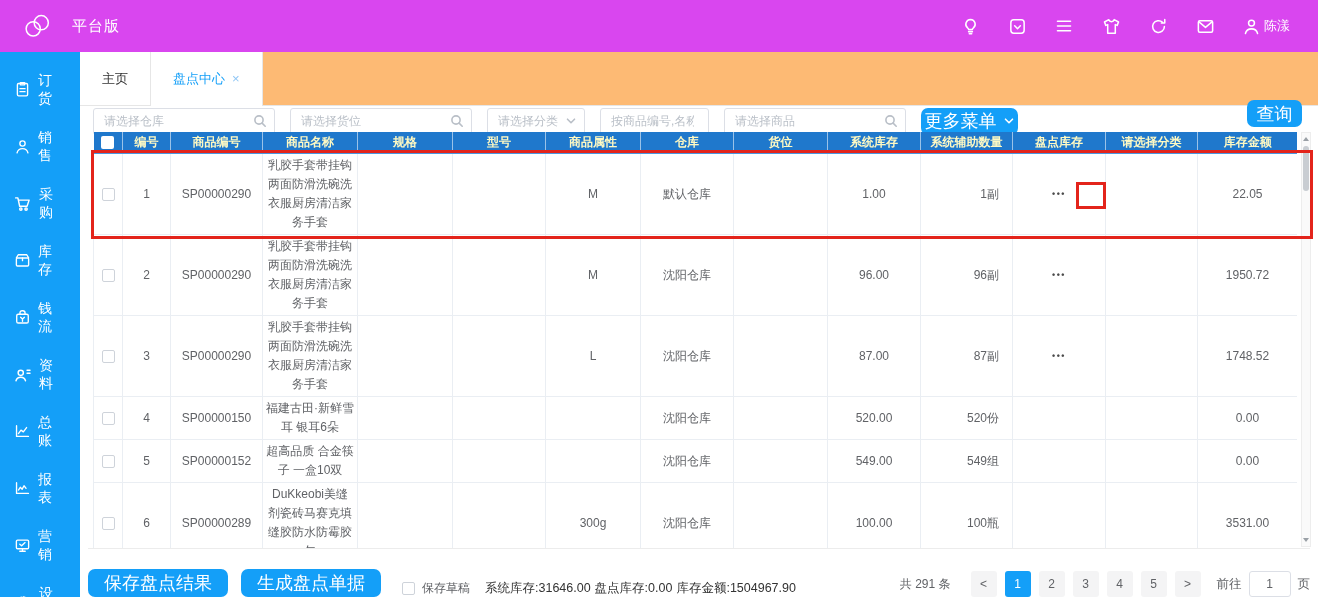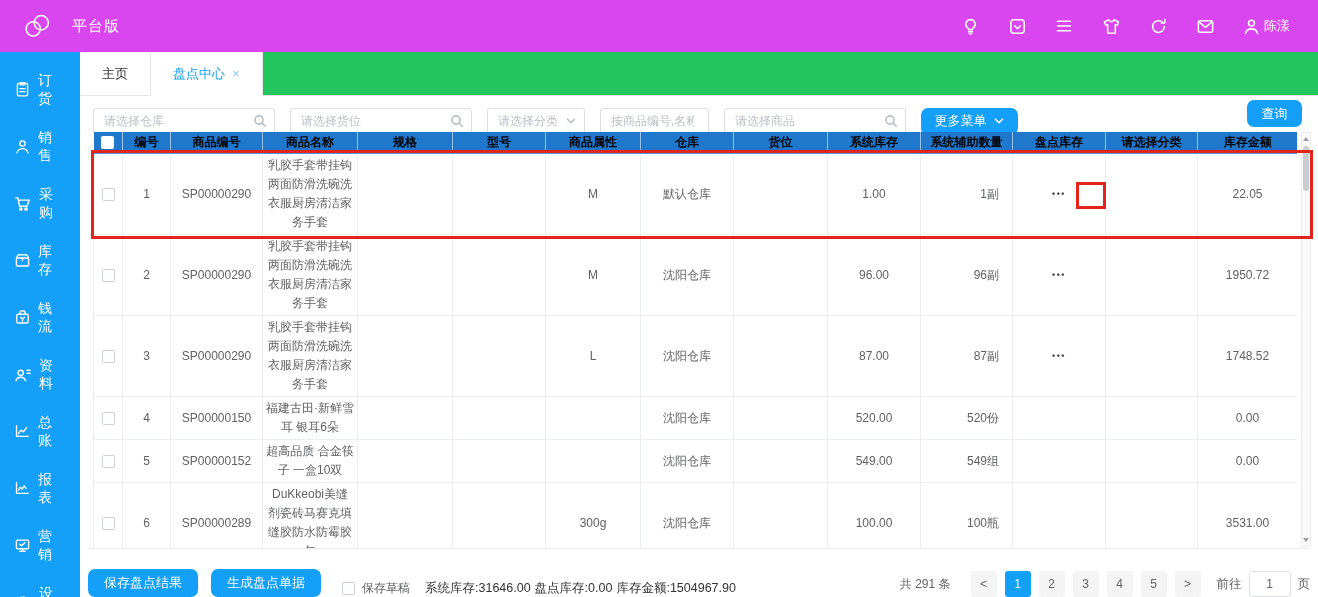--- a/index.html
+++ b/index.html
@@ -20,41 +20,41 @@
   
   .sidebar { position:absolute; left:0; top:52px; bottom:0; width:80px; background:#149ff8; display:flex; flex-direction:row; padding-top:9px; z-index:4; }
   .side-item { display:flex; align-items:center; gap:7px; padding:10.5px 0 10.5px 14px; color:#fff; font-size:14px; cursor:pointer; }
   .side-icon { width:18px; height:18px; display:flex; align-items:center; justify-content:center; }
   .side-power { margin-top:12px; padding-left:25px; color:#fff; cursor:pointer; }
   .side-power .side-icon { width:22px; height:22px; }
 
   
   .main { position:absolute; left:80px; top:52px; right:0; bottom:0; background:#fff; }
 
-  .tabbar { height:44px; border-bottom:1px solid #e6e6e6; display:flex; background:#22c55e; }
+  .tabbar { height:54px; border-bottom:1px solid #e6e6e6; display:flex; background:#fdba74; }
   .tab { position:relative; padding:0 22px; display:flex; align-items:center; justify-content:center; gap:7px; font-size:13px; color:#333; border-right:1px solid #e6e6e6; cursor:pointer; background:#fff; }
   .tab.active { color:#149ff8; }
   .tab.active::after { content:""; position:absolute; left:0; right:0; bottom:-1px; height:1px; background:#fff; }
   .tab-close { font-size:13px; color:#8fc6f5; line-height:1; cursor:pointer; }
 
   .filterbar { position:absolute; left:13px; top:48px; right:16px; height:42px; display:flex; align-items:center; gap:15px; }
   .f-field { position:relative; height:27px; }
   .f-field input { width:100%; height:27px; border:1px solid #dcdfe6; border-radius:3px; padding:0 26px 0 10px; font-size:12px; color:#606266; outline:none; }
   .f-field input::placeholder { color:#b9bfc7; }
   .f-icon { position:absolute; right:8px; top:50%; transform:translateY(-50%); color:#b9bfc7; display:flex; }
   .w182 { width:182px; } .w98 { width:98px; } .w109 { width:109px; }
   .w109 input { padding-right:14px; }
-  .btn { border:none; cursor:pointer; border-radius:7px; background:#149ff8; color:#fff; font-size:13px; font-family:inherit; }
+  .btn { border:none; cursor:pointer; border-radius:7px; background:#149ff8; color:#fff; font-size:18px; font-family:inherit; }
   .btn-more { height:27px; width:97px; display:flex; align-items:center; justify-content:center; gap:6px; }
   .btn-search { position:absolute; right:0; top:0; height:27px; width:55px; }
 
   
   .tablewrap { position:absolute; left:13px; top:80px; width:1204px; bottom:49px; overflow:hidden; }
   table { border-collapse:collapse; table-layout:fixed; width:1204px; }
-  th { background:#1f78cc; color:#000000; font-size:12px; font-weight:700; height:21px; padding:0 2px; border-right:1px solid rgba(255,255,255,.55); border-bottom:2px solid #4a97e0; text-align:center; }
+  th { background:#1f78cc; color:#fef9c3; font-size:12px; font-weight:700; height:21px; padding:0 2px; border-right:1px solid rgba(255,255,255,.55); border-bottom:2px solid #4a97e0; text-align:center; }
   th:last-child { border-right:none; }
   td { border:1px solid #eaeef3; border-top:none; font-size:12px; color:#606266; text-align:center; padding:2px 3px; line-height:19px; background:#fff; word-break:break-all; }
   .td-right { text-align:right; padding-right:13px; }
   .hcb { width:13px; height:13px; background:#fff; border-radius:2px; margin:0 auto; cursor:pointer; }
   .rcb { width:13px; height:13px; background:#fff; border:1px solid #ced3da; border-radius:2px; margin:0 auto; cursor:pointer; }
   .dots { display:inline-block; font-size:9px; letter-spacing:1.5px; font-weight:bold; color:#4a4a4a; cursor:pointer; line-height:19px; }
 
   
   .vscroll { position:absolute; right:7px; top:80px; bottom:50px; width:10px; background:#fafafa; border:1px solid #ededed; }
   .vs-up, .vs-down { position:absolute; left:0; width:8px; height:10px; display:flex; align-items:center; justify-content:center; cursor:pointer; }

